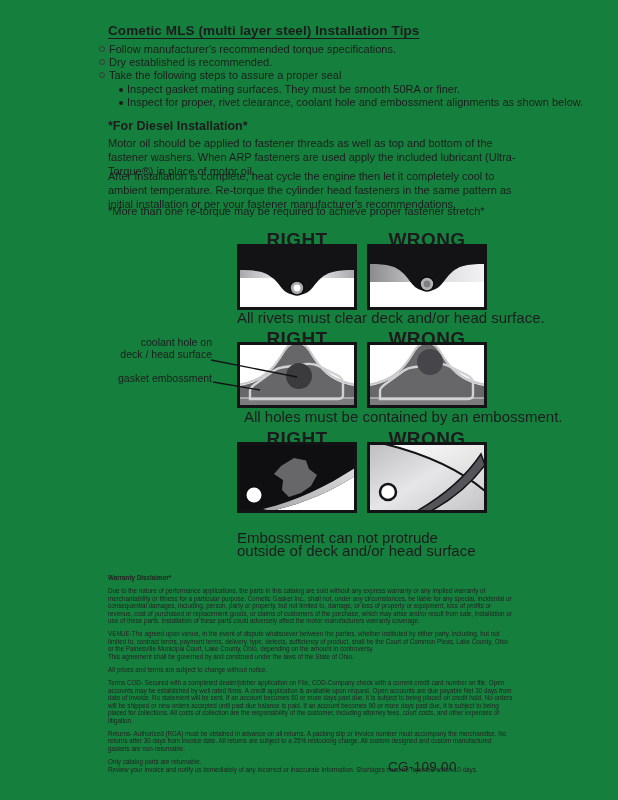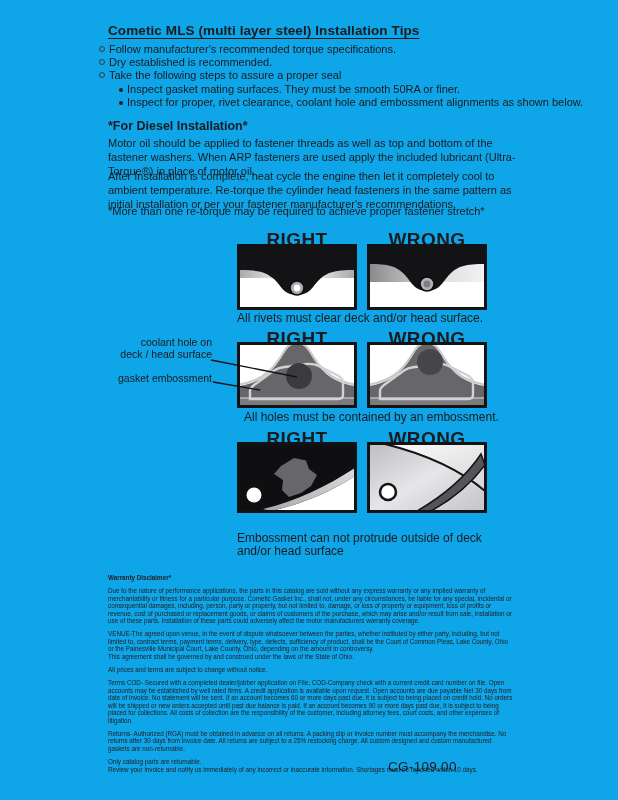--- a/index.html
+++ b/index.html
@@ -1,35 +1,35 @@
 <!DOCTYPE html>
 <html><head>
 <meta charset="utf-8">
 <style>
   html,body{margin:0;padding:0;background:#e8e8e8;}
   .page{
-    position:relative;width:618px;height:800px;background:#0ea5e9;
+    position:relative;width:618px;height:800px;background:#15803d;
     font-family:"Liberation Sans","DejaVu Sans",sans-serif;color:#1b1b1d;
     overflow:hidden;margin:0 auto;
   }
   .abs{position:absolute;}
   .title{left:108px;top:23px;font-size:13.5px;font-weight:bold;
     text-decoration:underline;text-underline-offset:3px;letter-spacing:.1px;}
   .bullets{left:99px;top:43px;font-size:11px;line-height:13.2px;width:440px;}
   .b-row{white-space:nowrap;}
   .b-dot{display:inline-block;width:4px;height:4px;border:1px solid #3a3a3c;border-radius:50%;
     margin-right:4px;vertical-align:1px;}
   .sub{padding-left:20px;}
   .s-dot{display:inline-block;width:4px;height:4px;background:#1b1b1d;border-radius:50%;
     margin-right:4px;vertical-align:1px;}
   .diesel-h{left:108px;top:119px;font-size:12.5px;font-weight:bold;}
   .para{left:108px;width:424px;font-size:11px;line-height:14px;}
   .p1{top:136px;} .p2{top:169px;} .p3{top:204px;}
   .dg-label{width:120px;text-align:center;font-size:19px;font-weight:bold;letter-spacing:.4px;}
-  .caption{font-size:12px;line-height:12.5px;}
+  .caption{font-size:15px;line-height:12.5px;}
   .ann{font-size:10.5px;line-height:11.5px;text-align:right;width:96px;}
   .legal{left:108px;top:574px;width:406px;font-size:6.3px;line-height:7.4px;color:#222;}
   .legal p{margin:0 0 6px 0;}
   .legal p.tight{margin-bottom:0;}
   .legal .lg-h{font-weight:bold;}
   .footer-code{left:388px;top:759px;font-size:13.5px;letter-spacing:.3px;color:#1b1b1d;}
   svg{display:block;}
 </style>
 </head>
 <body>

